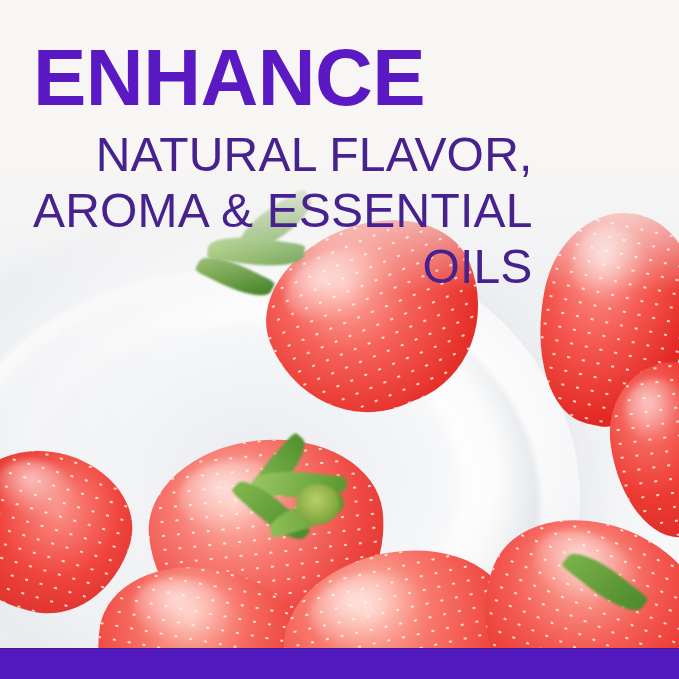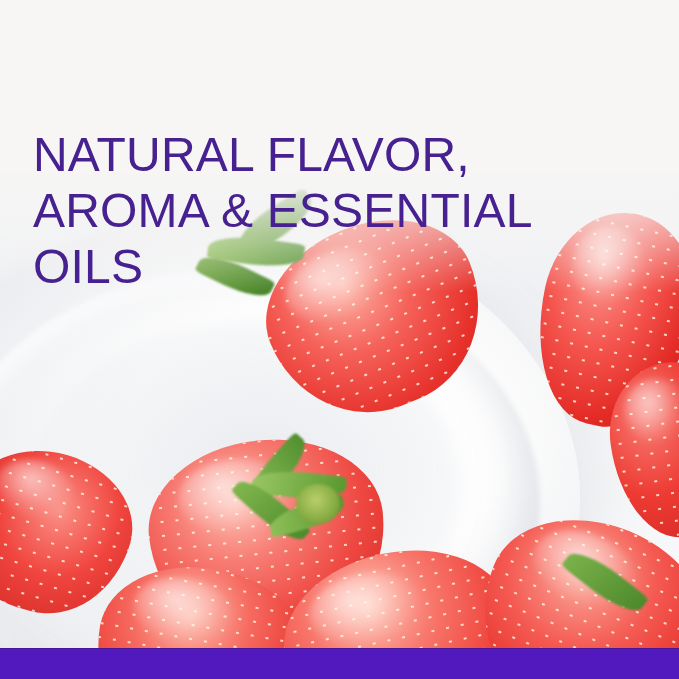--- a/index.html
+++ b/index.html
@@ -121,20 +121,21 @@
   .subhead {
     position: absolute;
     left: 33px;
     top: 127px;
     font-size: 48px;
     line-height: 56px;
     font-weight: 300;
     letter-spacing: 0.2px;
     color: #46218f;
     white-space: pre-line;
+    text-align: right;
   }
 
   
   .bottom-bar {
     position: absolute;
     left: 0;
     bottom: 0;
     width: 679px;
     height: 30px;
     background: #5219be;
@@ -207,20 +208,21 @@
                 background: radial-gradient(ellipse at 38% 30%, #fbab9d 0%, #f45a52 38%, #e62e28 72%, #c21f1d 100%);">
       <div class="gloss"></div>
     </div>
 
     <div class="leaf" style="left:560px; top:396px; width:90px; height:28px; transform:rotate(38deg);
                 background: linear-gradient(100deg,#7db34b,#4a882b);"></div>
 
     <div class="photo-top-fade"></div>
   </div>
 
+  <div class="headline">ENHANCE</div>
 
   <div class="subhead">NATURAL FLAVOR,
 AROMA &amp; ESSENTIAL
 OILS</div>
 
   <div class="bottom-bar"></div>
 
 </div>
 
 </body></html>

